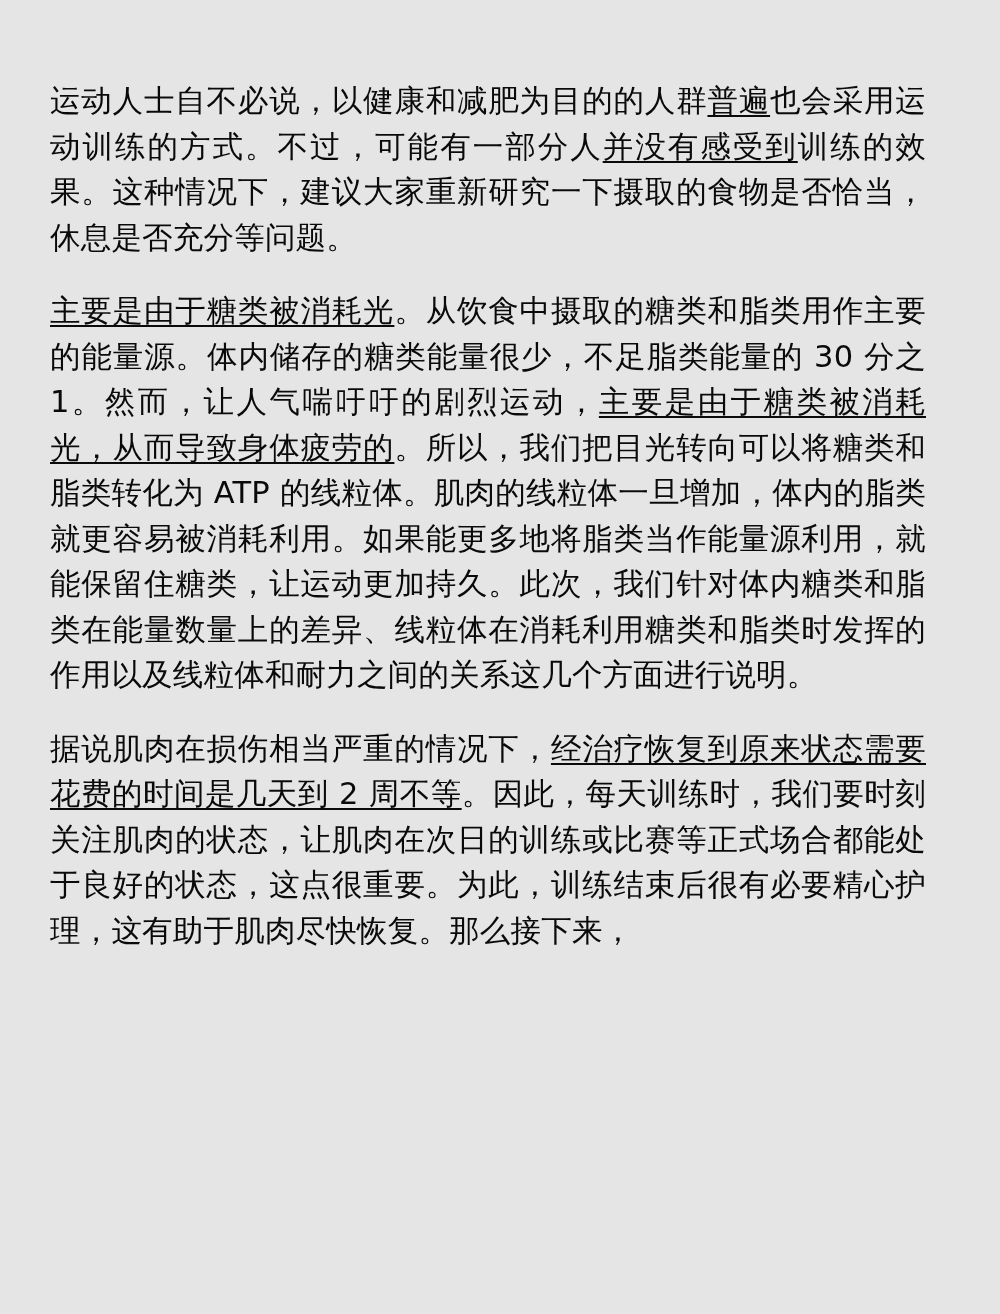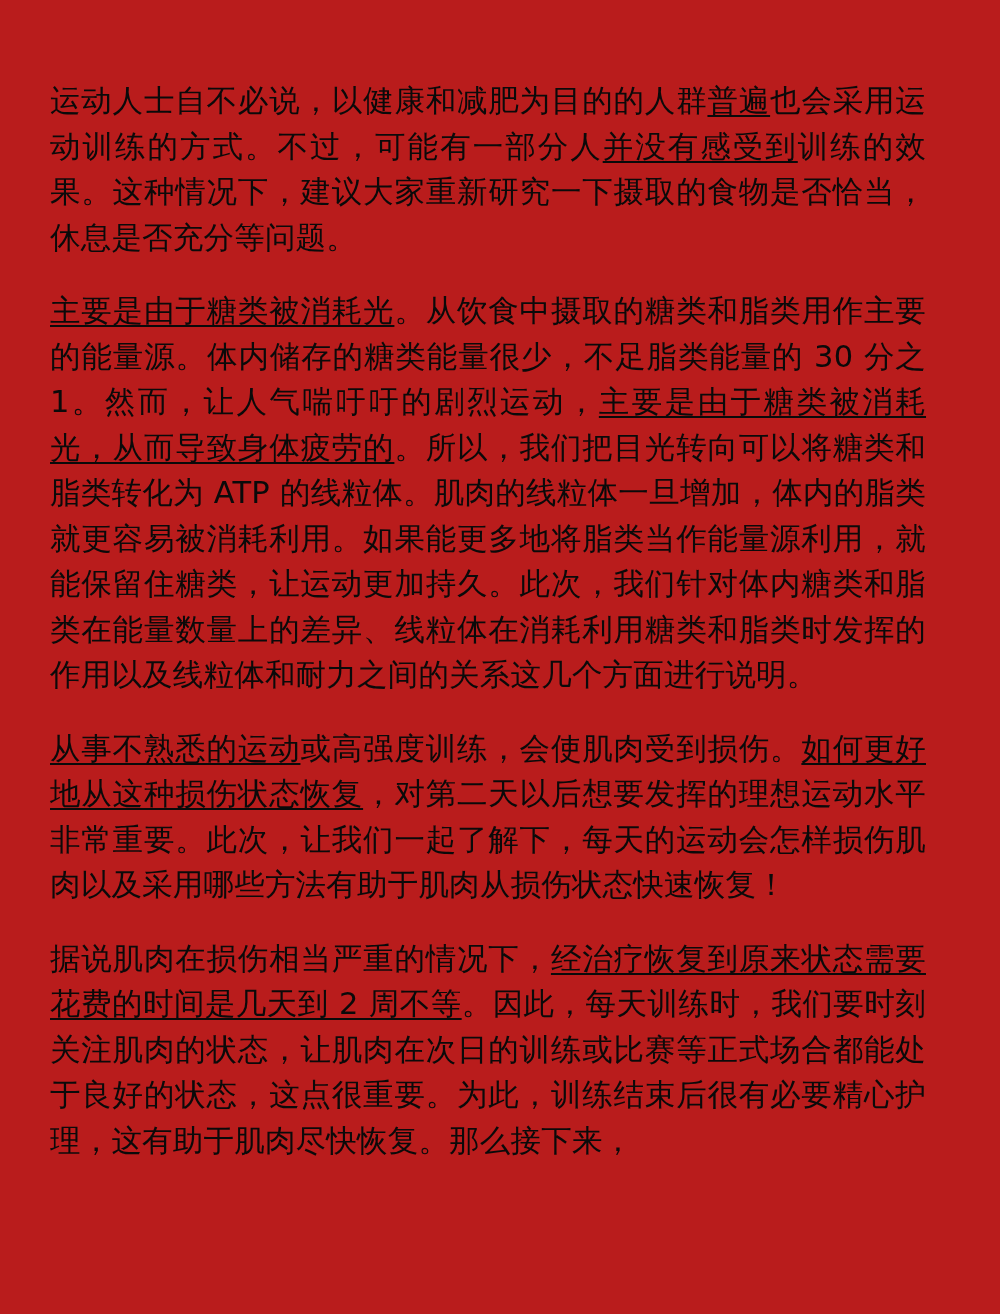--- a/index.html
+++ b/index.html
@@ -11,21 +11,21 @@
     width: 1000px;
     height: 1314px;
     overflow: hidden;
     font-family: "DejaVu Sans", "Liberation Sans", sans-serif;
     color: #000000;
   }
   #page {
     position: relative;
     width: 1000px;
     height: 1314px;
-    background: #b91c1c;
+    background: #e5e5e5;
     box-sizing: border-box;
     padding: 78px 74px 0 50px;
   }
   .para {
     font-size: 30.5px;
     line-height: 45.5px;
     text-align: justify;
     text-justify: inter-character;
     letter-spacing: 0.2px;
     margin: 0 0 28px 0;
@@ -41,16 +41,15 @@
     text-decoration-skip-ink: none;
   }
 </style>
 </head>
 <body>
 
 <div id="page">
   <div id="body-text">
       <p class="para"><span>运动人士自不必说，以健康和减肥为目的的人群</span><span class="u">普遍</span><span>也会采用运动训练的方式。不过，可能有一部分人</span><span class="u">并没有感受到</span><span>训练的效果。这种情况下，建议大家重新研究一下摄取的食物是否恰当，休息是否充分等问题。</span></p>
       <p class="para"><span class="u">主要是由于糖类被消耗光</span><span>。从饮食中摄取的糖类和脂类用作主要的能量源。体内储存的糖类能量很少，不足脂类能量的 30 分之 1。然而，让人气喘吁吁的剧烈运动，</span><span class="u">主要是由于糖类被消耗光，从而导致身体疲劳的</span><span>。所以，我们把目光转向可以将糖类和脂类转化为 ATP 的线粒体。肌肉的线粒体一旦增加，体内的脂类就更容易被消耗利用。如果能更多地将脂类当作能量源利用，就能保留住糖类，让运动更加持久。此次，我们针对体内糖类和脂类在能量数量上的差异、线粒体在消耗利用糖类和脂类时发挥的作用以及线粒体和耐力之间的关系这几个方面进行说明。</span></p>
-      <p class="para"><span class="u">从事不熟悉的运动</span><span>或高强度训练，会使肌肉受到损伤。</span><span class="u">如何更好地从这种损伤状态恢复</span><span>，对第二天以后想要发挥的理想运动水平非常重要。此次，让我们一起了解下，每天的运动会怎样损伤肌肉以及采用哪些方法有助于肌肉从损伤状态快速恢复！</span></p>
       <p class="para"><span>据说肌肉在损伤相当严重的情况下，</span><span class="u">经治疗恢复到原来状态需要花费的时间是几天到 2 周不等</span><span>。因此，每天训练时，我们要时刻关注肌肉的状态，让肌肉在次日的训练或比赛等正式场合都能处于良好的状态，这点很重要。为此，训练结束后很有必要精心护理，这有助于肌肉尽快恢复。那么接下来，</span></p>
     </div>
 </div>
 
 </body></html>

